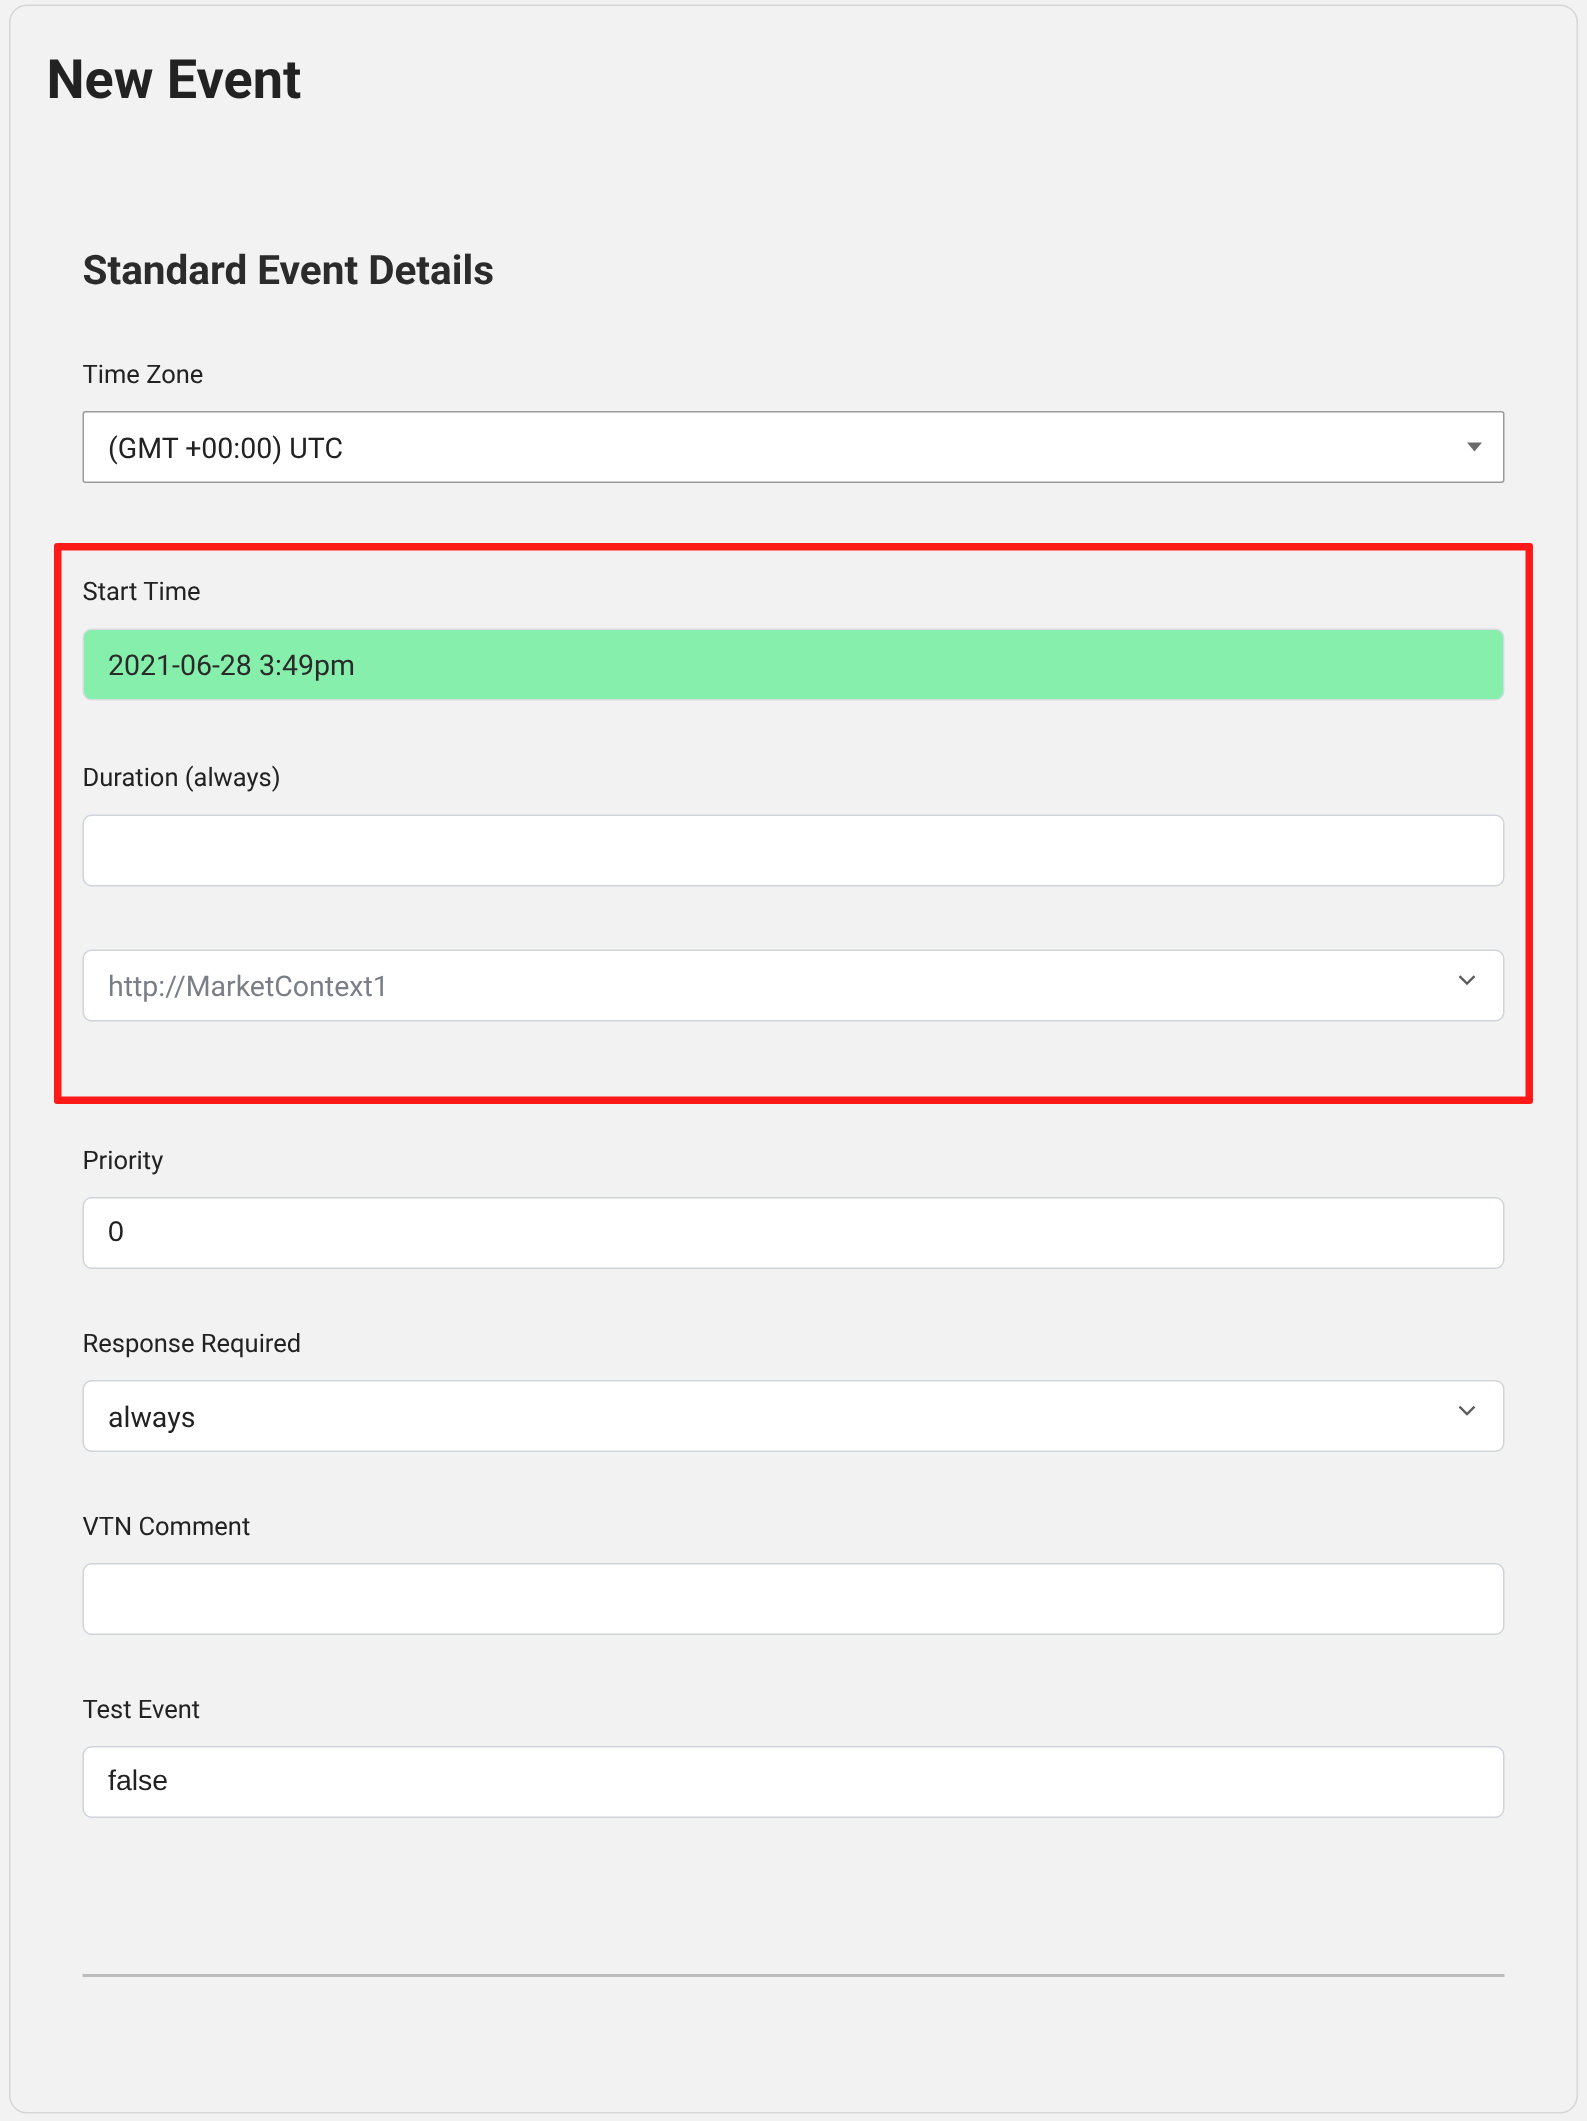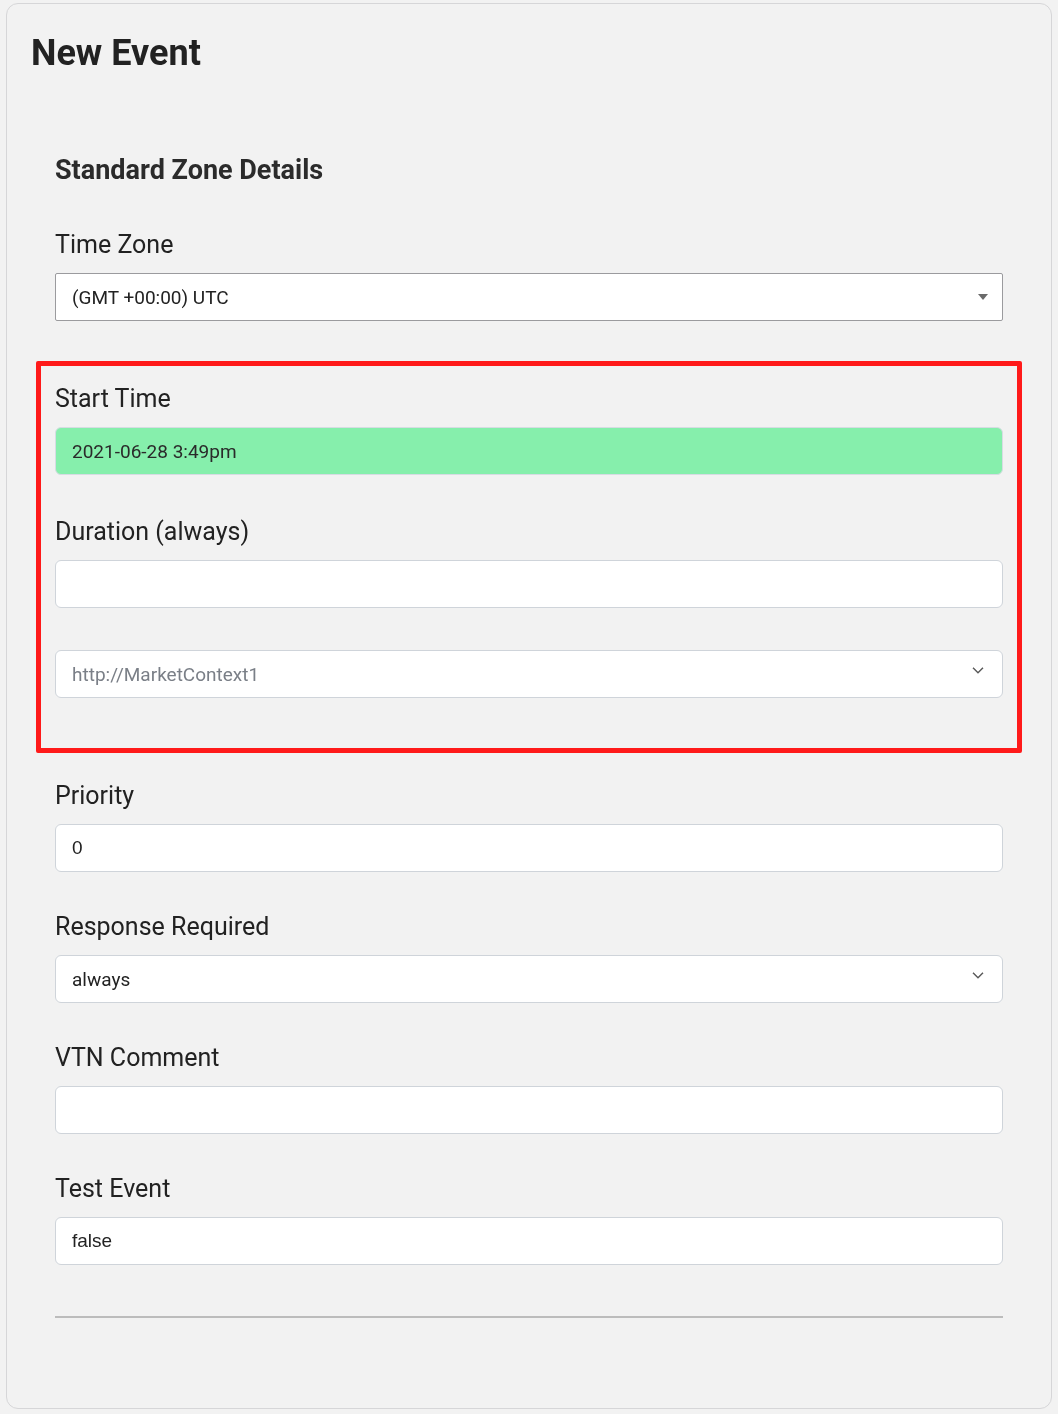--- a/index.html
+++ b/index.html
@@ -17,38 +17,38 @@
     background: #f2f2f2;
     border: 1px solid #d6d6d8;
     border-radius: 12px;
     padding: 28px 20px 0 20px;
     height: 1406px;
     position: relative;
   }
   .page-title {
     font-size: 36px;
     font-weight: 700;
-    margin: 0 0 40px 4px;
+    margin: 0 0 50px 4px;
     color: #222;
   }
   .section {
     padding: 40px 28px 0 28px;
   }
   .section-title {
     font-size: 27px;
     font-weight: 700;
     margin: 0 0 44px 0;
     color: #2b2b2b;
   }
   .field {
     margin-bottom: 40px;
   }
   .field-label {
     display: block;
-    font-size: 25px;
+    font-size: 17px;
     color: #222;
     margin-bottom: 14px;
   }
   .input, .select, .readonly, .select-flat {
     width: 100%;
     height: 48px;
     font-size: 19px;
     padding: 0 16px;
     border: 1px solid #cfd4da;
     border-radius: 6px;
@@ -104,21 +104,21 @@
   }
   .muted { color: #7a7f87; }
 </style>
 </head>
 <body>
 
 <div class="card">
   <h1 class="page-title">New Event</h1>
 
   <div class="section">
-    <h2 class="section-title">Standard Zone Details</h2>
+    <h2 class="section-title">Standard Event Details</h2>
 
     <div class="field">
       <label class="field-label">Time Zone</label>
       <div class="select-flat">
         <span>(GMT +00:00) UTC</span>
         <span class="caret"></span>
       </div>
     </div>
 
     <div class="highlight-box">

